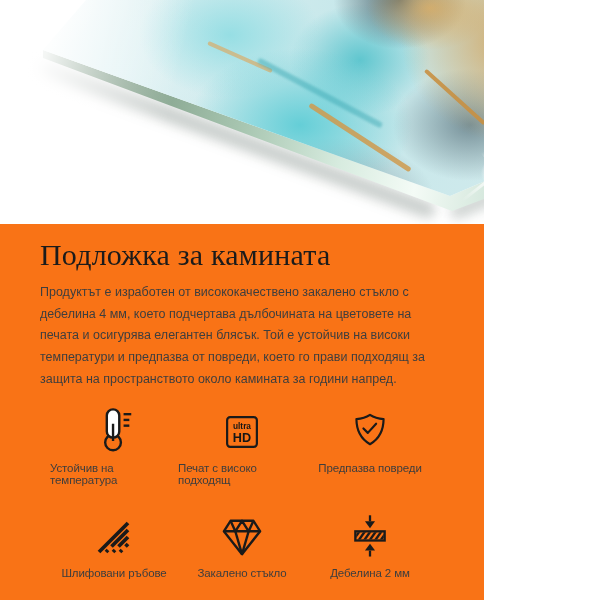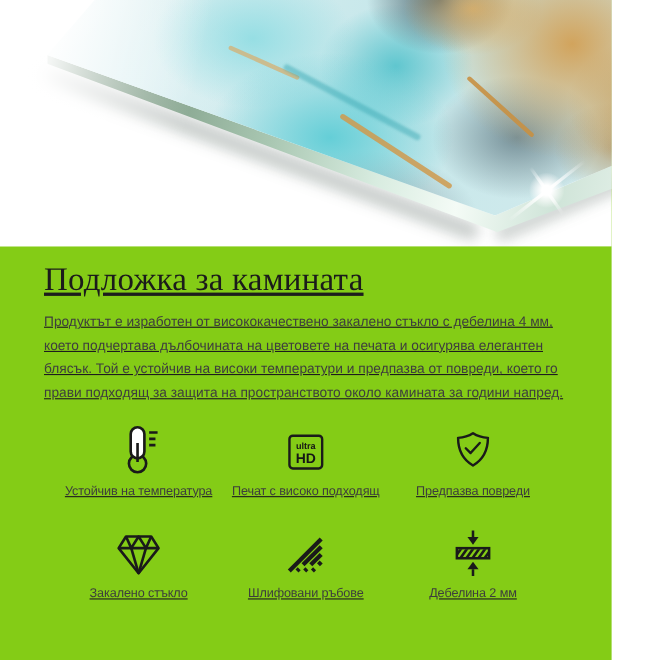--- a/index.html
+++ b/index.html
@@ -1,17 +1,17 @@
 <!DOCTYPE html>
 <html><head>
 <meta charset="utf-8">
 <style>
   html,body{margin:0;padding:0;background:#fff;}
-  .stage{position:relative;width:556px;height:600px;background:#84cc16;overflow:hidden;
-         font-family:"Liberation Sans",sans-serif;color:#1d1d1d;text-decoration:underline;}
+  .stage{position:relative;width:484px;height:600px;background:#f97316;overflow:hidden;
+         font-family:"Liberation Sans",sans-serif;color:#1d1d1d;}
 
   
   .hero{position:relative;width:600px;height:224px;background:#fff;overflow:hidden;}
   .glass-shadow-front{position:absolute;left:40px;top:58px;width:424px;height:16px;
       transform-origin:left top;transform:rotate(20.3deg);
       background:rgba(60,80,72,.28);filter:blur(6px);border-radius:8px;}
   .glass-shadow-right{position:absolute;left:448px;top:208px;width:168px;height:14px;
       transform-origin:left top;transform:rotate(-23deg);
       background:rgba(60,80,72,.26);filter:blur(6px);border-radius:8px;}
   .glass-edge{position:absolute;inset:0;
@@ -56,21 +56,21 @@
       font-size:30px;line-height:1.21;color:#1b1b1b;letter-spacing:.2px;}
   .page-title span{display:block;}
   .product-description{margin:9px 0 4px;max-width:536px;font-size:12.5px;line-height:21.6px;
       color:#3e3e3e;}
 
   
   .features{margin:15px 10px 0;display:grid;grid-template-columns:repeat(3,1fr);
       row-gap:24px;}
   .feature{display:flex;flex-direction:column;align-items:center;}
   .icon-box{height:48px;display:flex;align-items:flex-end;justify-content:center;}
-  .feature-label{margin-top:9px;font-size:11.5px;letter-spacing:-.1px;color:#3d3d3d;text-align:right;}
+  .feature-label{margin-top:9px;font-size:11.5px;letter-spacing:-.1px;color:#3d3d3d;text-align:left;}
   svg{display:block;}
   svg .st{fill:none;stroke:#1a1a1a;stroke-width:2.5;}
   svg .stf{fill:#1a1a1a;stroke:none;}
   svg text{font-family:"Liberation Sans",sans-serif;fill:#161616;font-weight:bold;}
 </style>
 </head>
 <body>
 
 <div class="stage">
 
@@ -130,46 +130,46 @@
           <svg width="42" height="42" viewBox="0 0 48 48">
             <path class="st" stroke-linejoin="round" stroke-width="2.4" d="M24 4.5 C 19.5 7.5, 13.5 9, 8.5 9.2 C 8.5 21, 12 31, 24 38 C 36 31, 39.5 21, 39.5 9.2 C 34.5 9, 28.5 7.5, 24 4.5 Z"></path>
             <polyline class="st" stroke-width="2.4" stroke-linecap="round" stroke-linejoin="round" points="16.5,20 21.5,25 31,14.5"></polyline>
           </svg>
         </div>
         <div class="feature-label">Предпазва повреди</div>
       </div>
 
       <div class="feature">
         <div class="icon-box">
-          <svg width="46" height="42" viewBox="0 0 48 44">
-            <polygon class="st" stroke-width="2.4" stroke-linejoin="round" points="5,16 12,5 36,5 43,16 24,40"></polygon>
-            <line class="st" stroke-width="2.2" x1="5" y1="16" x2="43" y2="16"></line>
-            <polyline class="st" stroke-width="2.2" stroke-linejoin="round" points="12,5 17,16 24,5 31,16 36,5"></polyline>
-            <line class="st" stroke-width="2.2" x1="17" y1="16" x2="24" y2="40"></line>
-            <line class="st" stroke-width="2.2" x1="31" y1="16" x2="24" y2="40"></line>
-          </svg>
-        </div>
-        <div class="feature-label">Закалено стъкло</div>
-      </div>
-
-      <div class="feature">
-        <div class="icon-box">
           <svg width="40" height="40" viewBox="0 0 40 40">
             <g stroke="#1a1a1a" stroke-width="3.8" fill="none">
               <path d="M5,34 L34,5"></path>
               <path d="M12,34 L14,32"></path>
                 <path d="M17.5,28.5 L34,12"></path>
               <path d="M19,34 L21,32"></path>
                 <path d="M24.5,28.5 L34,19"></path>
               <path d="M26,34 L28,32"></path>
                 <path d="M31.5,28.5 L34,26"></path>
             </g>
           </svg>
         </div>
         <div class="feature-label">Шлифовани ръбове</div>
+      </div>
+
+      <div class="feature">
+        <div class="icon-box">
+          <svg width="46" height="42" viewBox="0 0 48 44">
+            <polygon class="st" stroke-width="2.4" stroke-linejoin="round" points="5,16 12,5 36,5 43,16 24,40"></polygon>
+            <line class="st" stroke-width="2.2" x1="5" y1="16" x2="43" y2="16"></line>
+            <polyline class="st" stroke-width="2.2" stroke-linejoin="round" points="12,5 17,16 24,5 31,16 36,5"></polyline>
+            <line class="st" stroke-width="2.2" x1="17" y1="16" x2="24" y2="40"></line>
+            <line class="st" stroke-width="2.2" x1="31" y1="16" x2="24" y2="40"></line>
+          </svg>
+        </div>
+        <div class="feature-label">Закалено стъкло</div>
       </div>
 
       <div class="feature">
         <div class="icon-box">
           <svg width="44" height="46" viewBox="0 0 48 48">
             <defs>
                 <clipPath id="barclip">
                   <rect x="9" y="21" width="30" height="8"></rect>
                 </clipPath>
               </defs>

